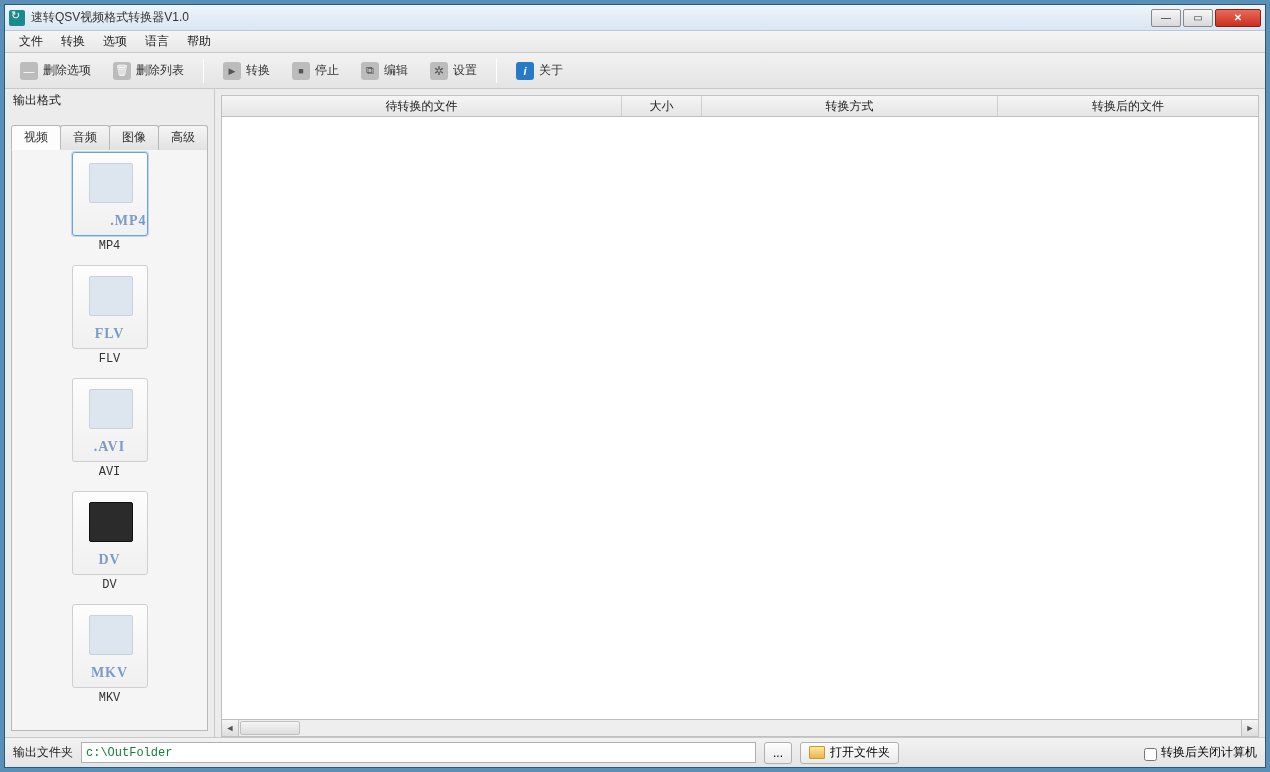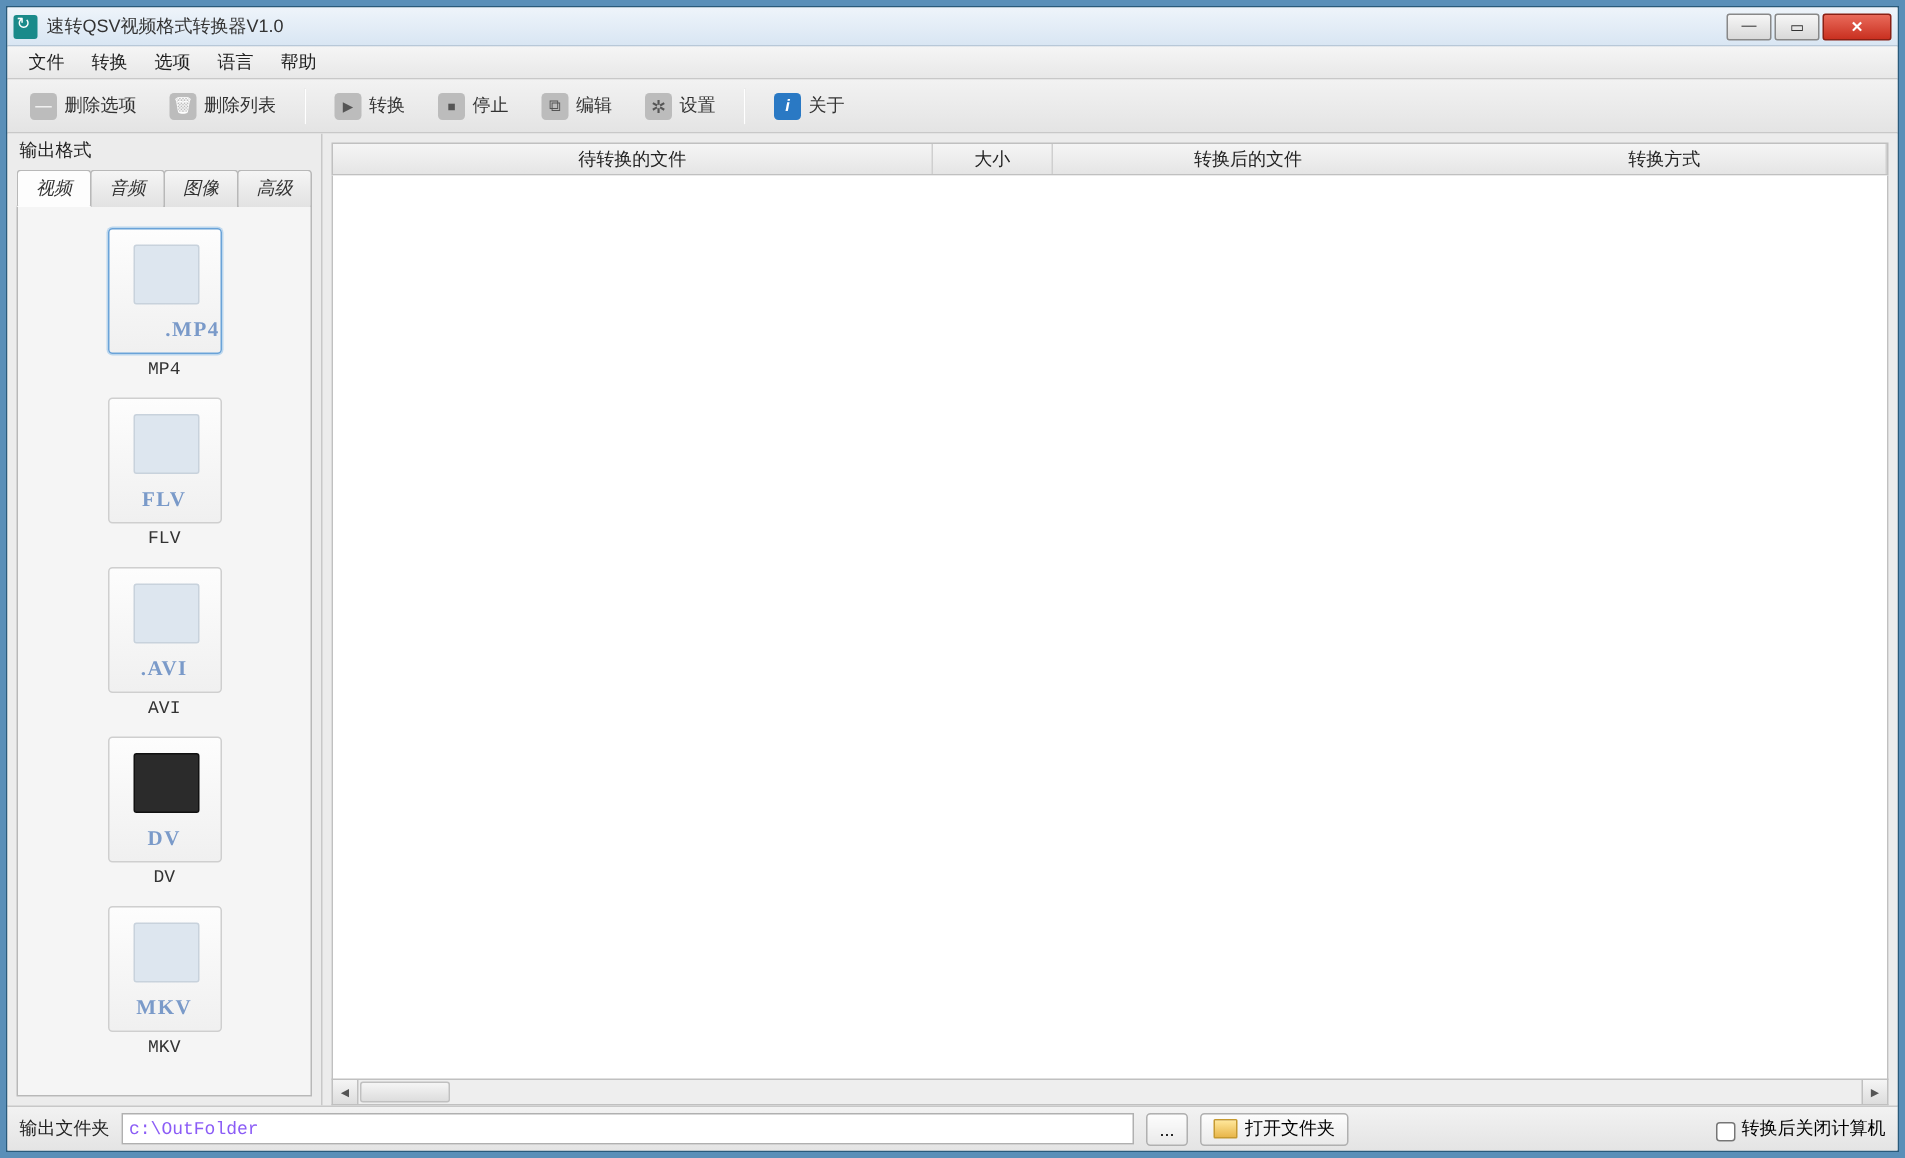--- a/index.html
+++ b/index.html
@@ -109,23 +109,22 @@
 .tabbar {
   display: flex; gap: 0; padding: 0 6px; margin-top: 3px;
 }
 .tab {
   flex: 1; text-align: center;
   padding: 3px 0;
   background: linear-gradient(#f5f5f5,#e2e2e2);
   border: 1px solid #b8b8b8;
   border-bottom: none;
   border-radius: 3px 3px 0 0;
-  position: relative; top: 1px;
+  position: relative; top: 13px;
   color: #333;
-  font-style: italic;
 }
 .tab + .tab { margin-left: -1px; }
 .tab.active {
   background: #fdfdfd;
   border-bottom: 1px solid #fdfdfd;
   z-index: 2;
 }
 .format-scroll {
   flex: 1; margin: 0 6px 6px 6px;
   border: 1px solid #b8b8b8; background: #f5f5f5;
@@ -208,21 +207,21 @@
   height: 30px;
   background: linear-gradient(#f2f2f2,#e4e4e4);
   border-top: 1px solid #c8c8c8;
   display: flex; align-items: center; padding: 0 8px; gap: 8px;
 }
 .bottombar label { color: #222; }
 .out-input {
   flex: 0 0 675px; height: 21px;
   border: 1px solid #b0b0b0; background: #fff;
   font-family: "Courier New", monospace; font-size: 12px;
-  padding: 0 4px; color: #8b5cf6;
+  padding: 0 4px; color: #15803d;
 }
 .small-btn {
   height: 22px; padding: 0 8px;
   border: 1px solid #b0b0b0; border-radius: 3px;
   background: linear-gradient(#fdfdfd,#eaeaea);
   display: flex; align-items: center; gap: 5px;
 }
 .folder-ic {
   width: 16px; height: 13px;
   background: linear-gradient(#ffe79a,#e8b64a);
@@ -339,22 +338,22 @@
             </div>
             <div class="format-label">MKV</div>
           </div>
         </div>
     </div>
 
     <div class="rightpanel">
       <div class="listhdr">
         <div class="col c1">待转换的文件</div>
         <div class="col c2">大小</div>
+        <div class="col c3">转换方式</div>
         <div class="col c4">转换后的文件</div>
-        <div class="col c3">转换方式</div>
       </div>
       <div class="listbody"></div>
       <div class="hscroll">
         <div class="arrow">◄</div>
         <div class="thumb"></div>
         <div class="arrow right">►</div>
       </div>
     </div>
 
   </div>

